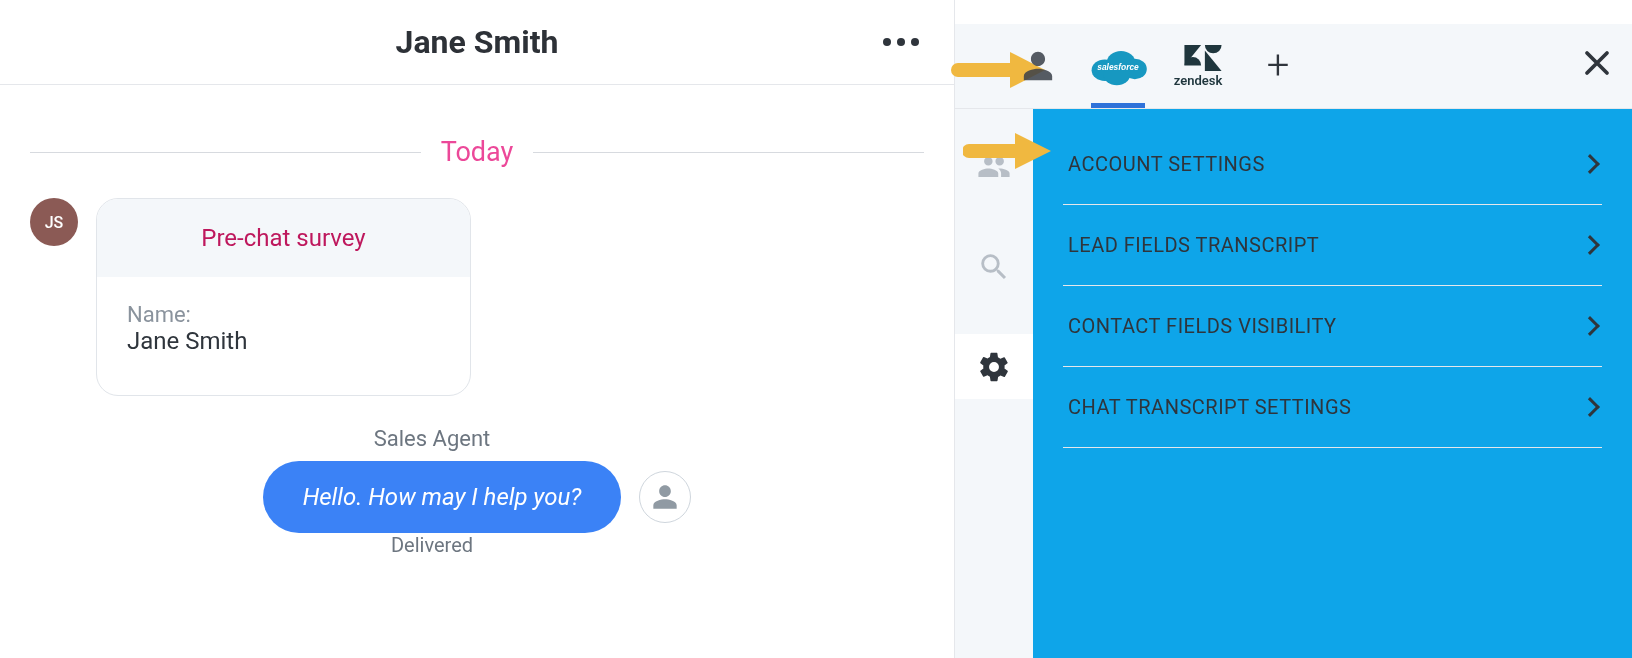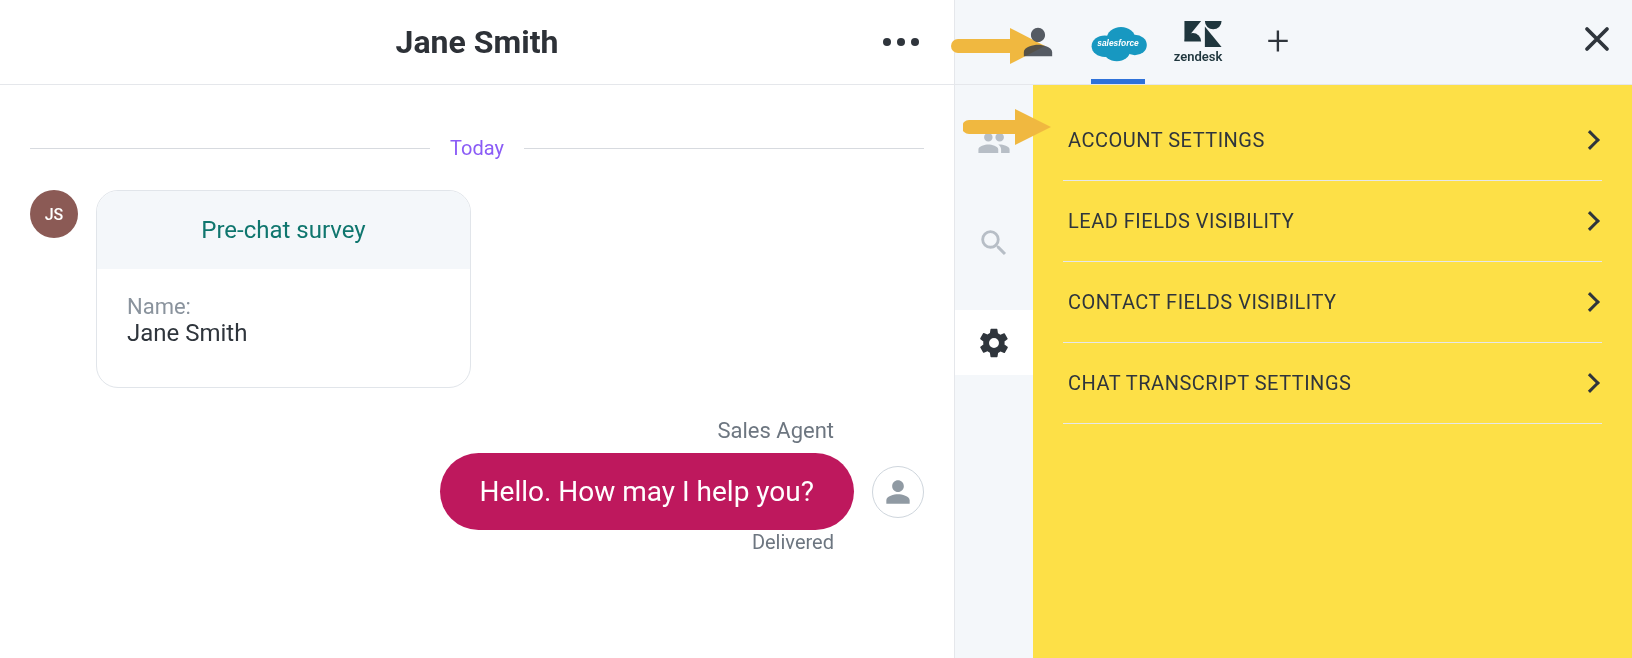--- a/index.html
+++ b/index.html
@@ -12,41 +12,41 @@
   .chat-header { height:85px; display:flex; align-items:center; justify-content:center; position:relative; border-bottom:1px solid #e5e7eb; }
   .chat-title { font-size:32px; font-weight:700; color:#2d3137; }
   .more-btn { position:absolute; right:35px; top:50%; transform:translateY(-50%); cursor:pointer; }
   .more-dots { display:flex; gap:6px; }
   .more-dots span { width:8px; height:8px; background:#2f353c; border-radius:50%; display:inline-block; }
 
   .chat-body { flex:1; padding:20px 30px 0 30px; overflow:hidden; }
 
   .date-sep { display:flex; align-items:center; margin:20px 0 30px 0; }
   .date-sep-line { flex:1; height:1px; background:#d7dadf; }
-  .date-sep-text { padding:0 20px; color:#8b5cf6; font-size:20px; }
+  .date-sep-text { padding:0 20px; color:#ec4899; font-size:27px; }
 
   .msg-row { display:flex; align-items:flex-start; gap:18px; margin-bottom:30px; }
   .avatar-circ { width:48px; height:48px; border-radius:50%; background:#8b5a55; color:#fff; font-size:16px; font-weight:500; display:flex; align-items:center; justify-content:center; flex-shrink:0; }
 
   .survey-card { width:375px; border:1px solid #e1e5ea; border-radius:22px; overflow:hidden; background:#fff; }
-  .survey-card-head { background:#f4f7fa; padding:25px 10px; text-align:center; font-size:24px; color:#0f766e; }
+  .survey-card-head { background:#f4f7fa; padding:25px 10px; text-align:center; font-size:24px; color:#be185d; }
   .survey-card-body { padding:25px 30px 40px 30px; }
   .survey-label { color:#8a939d; font-size:22px; }
   .survey-value { color:#2f353c; font-size:24px; }
 
-  .agent-block { display:flex; flex-direction:column; align-items:flex-end; padding-right:0; margin-top:10px; }
+  .agent-block { display:flex; flex-direction:column; align-items:center; padding-right:0; margin-top:10px; }
   .agent-name { color:#6d7680; font-size:22px; margin-bottom:10px; margin-right:90px; }
   .agent-row { display:flex; align-items:center; gap:18px; }
-  .agent-bubble { background:#be185d; color:#fff; padding:22px 40px; border-radius:40px; font-size:28px; }
+  .agent-bubble { background:#3b82f6; color:#fff; padding:22px 40px; border-radius:40px; font-size:24px;font-style:italic; }
   .agent-avatar { width:52px; height:52px; border-radius:50%; border:1px solid #cfd6dd; display:flex; align-items:center; justify-content:center; }
   .agent-avatar svg { width:28px; height:28px; fill:#909aa3; }
   .delivered { color:#6d7680; font-size:20px; margin-top:0; margin-right:90px; }
 
   
-  .side-col { flex:1; display:flex; flex-direction:column; background:#fde047; }
+  .side-col { flex:1; display:flex; flex-direction:column; background:#0ea5e9;margin-top:24px; }
 
   .side-top { height:85px; background:#f4f7fa; border-bottom:1px solid #e5e7eb; display:flex; align-items:center; padding:0 20px 0 30px; position:relative; }
   .app-icons { display:flex; align-items:center; gap:18px; margin-left:22px; }
   .app-icon { width:62px; height:62px; display:flex; align-items:center; justify-content:center; position:relative; cursor:pointer; }
   .app-icon.active::after { content:""; position:absolute; left:4px; right:4px; bottom:-11px; height:5px; background:#2f72d9; }
   .sf-cloud { width:60px; height:42px; }
   .zd-wrap { display:flex; flex-direction:column; align-items:flex-end; gap:2px; }
   .zd-text { font-size:13px; color:#1f363d; font-weight:600; }
   .plus-icon { font-size:40px; color:#2f353c; font-weight:300; line-height:1; }
   .close-icon { margin-left:auto; font-size:36px; color:#2f353c; cursor:pointer; font-weight:300; }
@@ -192,21 +192,21 @@
         <svg class="arrow-annot" style="left:-70px; top:18px" width="100" height="48">
           <path d="M6 24 L68 24" stroke="#f0b840" stroke-width="14" fill="none" stroke-linecap="round"></path>
           <path d="M52 6 L88 24 L52 42 Z" fill="#f0b840"></path>
         </svg>
 
         <div class="settings-item">
           <div class="settings-label">ACCOUNT SETTINGS</div>
           <div class="chev"></div>
         </div>
         <div class="settings-item">
-          <div class="settings-label">LEAD FIELDS VISIBILITY</div>
+          <div class="settings-label">LEAD FIELDS TRANSCRIPT</div>
           <div class="chev"></div>
         </div>
         <div class="settings-item">
           <div class="settings-label">CONTACT FIELDS VISIBILITY</div>
           <div class="chev"></div>
         </div>
         <div class="settings-item">
           <div class="settings-label">CHAT TRANSCRIPT SETTINGS</div>
           <div class="chev"></div>
         </div>

